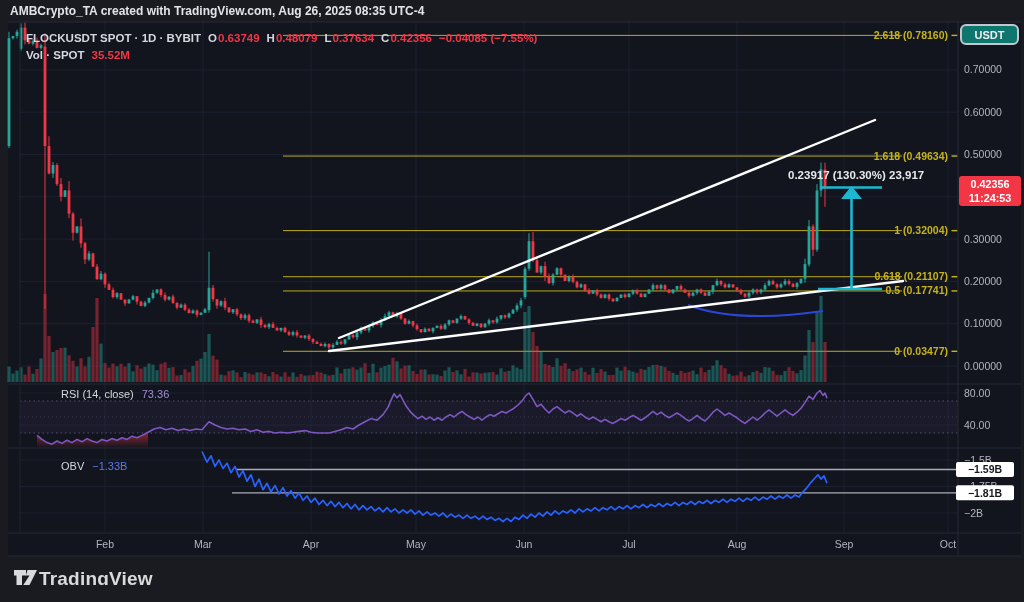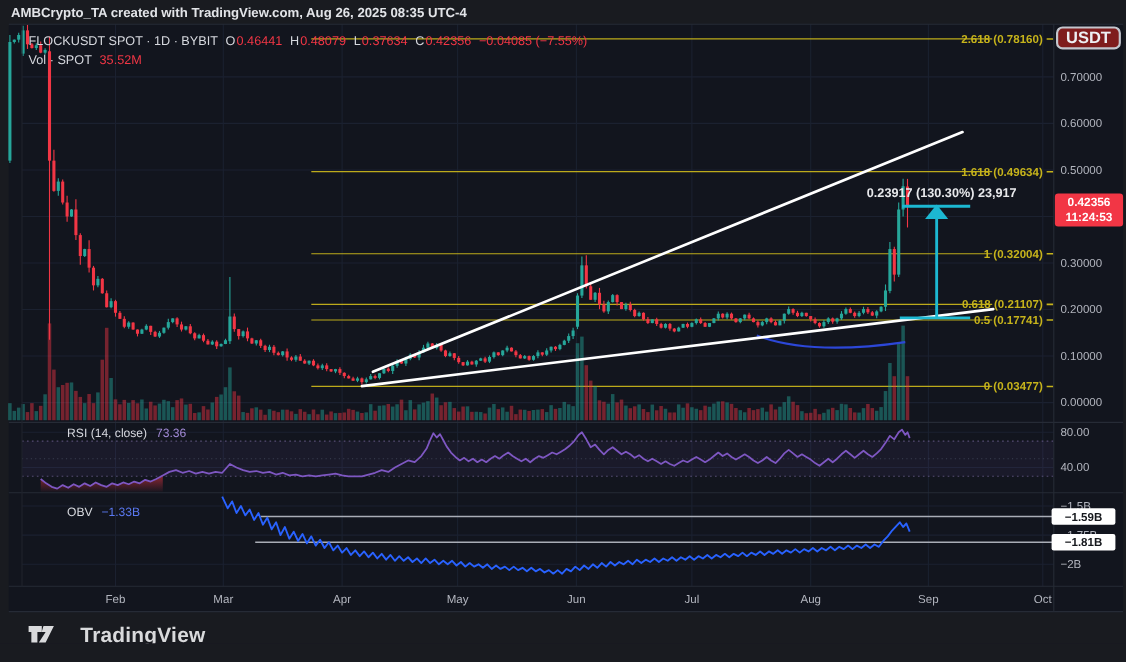--- a/index.html
+++ b/index.html
@@ -1,34 +1,34 @@
 <!DOCTYPE html>
 <html><head>
 <meta charset="utf-8">
 <style>
   html,body{margin:0;padding:0;background:#191b20;font-family:"Liberation Sans",sans-serif;}
   .stage{position:relative;width:1024px;height:585px;background:#191b20;overflow:hidden;}
   .topbar{position:absolute;left:0;top:0;width:1024px;height:22px;display:flex;align-items:center;
           padding-left:10px;box-sizing:border-box;color:#e2e4e8;font-size:12px;font-weight:700;}
   #chart{position:absolute;left:0;top:0;}
   svg text{font-family:"Liberation Sans",sans-serif;}
-  .legend{position:absolute;left:26px;top:30px;line-height:17px;font-size:11.5px;color:#d6d8de;}
+  .legend{position:absolute;left:26px;top:30px;line-height:17px;font-size:11.5px;color:#d6d8de;font-weight:bold;}
   .lrow{display:flex;gap:7px;align-items:baseline;white-space:nowrap;}
   .lrow .pair{display:flex;gap:1px;}
   .red{color:#f23645;}
   .blue{color:#4c7df0;}
   .purp{color:#a48cd9;text-align:right;}
   .obvblue{color:#5b79f2;}
   .paneleg{position:absolute;font-size:11px;color:#d6d8de;display:flex;gap:8px;white-space:nowrap;margin-left:36px;}
   .pbadge{position:absolute;left:959px;top:176px;width:62px;height:30px;background:#f23645;border-radius:3px;
           color:#fff;font-size:10.8px;font-weight:700;text-align:center;line-height:14px;padding-top:1px;box-sizing:border-box;}
-  .usdt{position:absolute;left:960px;top:24px;width:59px;height:21px;background:#7f1d1d;border:2px solid #c3c6cd;
-        border-radius:6px;color:#eef0f3;font-size:15px;font-weight:700;display:flex;align-items:center;justify-content:center;box-sizing:border-box;}
+  .usdt{position:absolute;left:960px;top:24px;width:59px;height:21px;background:#0f766e;border:2px solid #c3c6cd;
+        border-radius:6px;color:#eef0f3;font-size:11px;font-weight:700;display:flex;align-items:center;justify-content:center;box-sizing:border-box;}
   .footer{position:absolute;left:0;top:556px;width:1024px;height:46px;display:flex;align-items:center;
-          padding-left:24px;gap:22px;box-sizing:border-box;}
+          padding-left:12px;gap:0;box-sizing:border-box;}
   .tvtext{color:#d9dadc;font-size:19px;font-weight:700;letter-spacing:.2px;}
 </style>
 </head>
 <body>
 
 <div class="stage">
   <div class="topbar">
     <span>AMBCrypto_TA created with TradingView.com, Aug 26, 2025 08:35 UTC-4</span>
   </div>
 
@@ -760,21 +760,21 @@
         <text x="844" y="548" text-anchor="middle" fill="#b2b5be" font-size="10.5">Sep</text>
         <text x="948" y="548" text-anchor="middle" fill="#b2b5be" font-size="10.5">Oct</text>
       </g>
     </svg>
 
   <div class="legend">
     <div class="lrow">
       <span>FLOCKUSDT SPOT · 1D · BYBIT</span>
       <span class="pair">
           <span>O</span>
-          <span class="red">0.46441</span>
+          <span class="red">0.63749</span>
         </span>
       <span class="pair">
           <span>H</span>
           <span class="red">0.48079</span>
         </span>
       <span class="pair">
           <span>L</span>
           <span class="red">0.37634</span>
         </span>
       <span class="pair">

